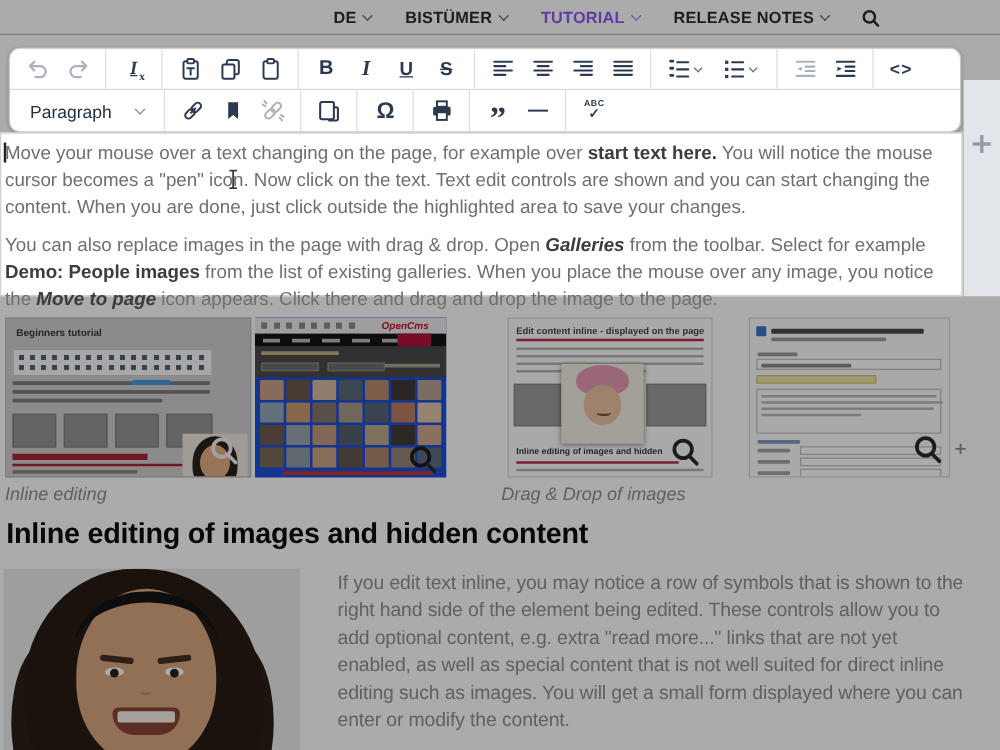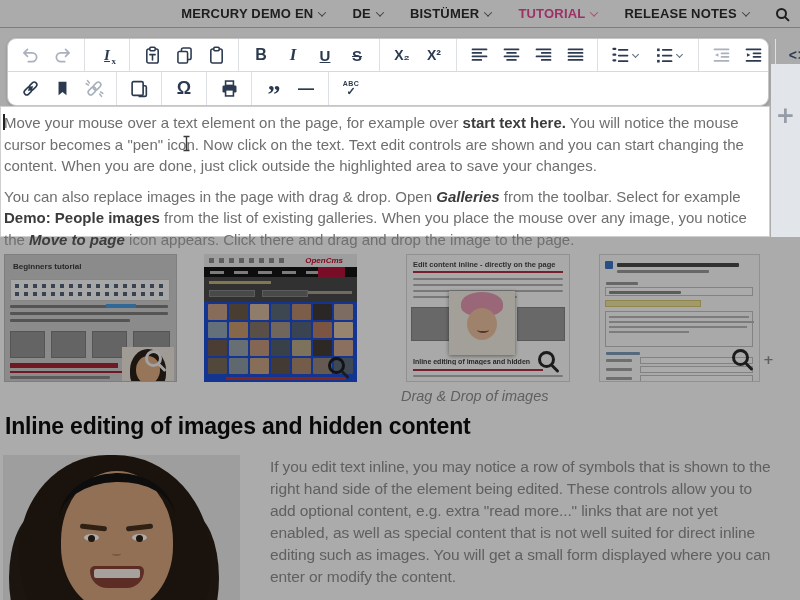--- a/index.html
+++ b/index.html
@@ -5,21 +5,21 @@
   * { box-sizing: border-box; margin:0; padding:0; }
   html,body { width:800px; height:600px; }
   body { font-family:"Liberation Sans", sans-serif; background:#fff; }
   .screen { position:relative; width:800px; height:600px; overflow:hidden; background:#fff; }
 
   
   .nav { position:absolute; top:0; left:0; right:0; height:28px; background:#fff;
          border-bottom:1px solid #b9b9b9; display:flex; align-items:center; justify-content:center;
          gap:27px; padding-left:168px; font-size:13px; font-weight:700; color:#2e2e2e; letter-spacing:.2px; }
   .nav-item { display:flex; align-items:center; gap:6px; cursor:pointer; white-space:nowrap; }
-  .nav-item.active { color:#ec4899; }
+  .nav-item.active { color:#8b5cf6; }
   .chev { width:6px; height:6px; border-right:1.6px solid currentColor; border-bottom:1.6px solid currentColor;
           transform:rotate(45deg) translate(-1px,-1px); display:inline-block; opacity:.75; }
   .mag { position:absolute; border-radius:50%; border:3px solid #2a2a2a; width:17px; height:17px; }
   .mag::after { content:""; position:absolute; width:10px; height:3px; background:#2a2a2a; border-radius:2px;
                 transform:rotate(45deg); right:-8px; bottom:-5px; }
   .mag.white { border-color:#f2f2f2; } .mag.white::after { background:#f2f2f2; }
   .mag.s { position:relative; width:11px; height:11px; border-width:2px; display:inline-block; }
   .mag.s::after { width:6px; height:2px; right:-5px; bottom:-3px; }
 
   
@@ -71,21 +71,21 @@
   .plusbtn { margin-top:40px; color:#949ca6; font-size:23px; font-weight:700; line-height:1; cursor:pointer;
              font-family:"DejaVu Sans",sans-serif; }
 
   
   .gallery { position:absolute; top:254px; left:0; width:800px; height:150px; }
   .gcol { position:absolute; top:0; }
   .thumb { position:relative; overflow:hidden; height:128px; cursor:pointer; }
   .gcap { display:block; margin-top:6px; font-size:14.5px; font-style:italic; color:#8f8f8f; }
   .ln { position:absolute; height:3px; background:#9a9a9a; border-radius:1px; }
 
-  .t1 { width:173px; background:#cfcfcf; border:1px solid #bdbdbd; }
+  .t1 { width:197px; background:#cfcfcf; border:1px solid #bdbdbd; }
   .t1 .mini-title { position:absolute; top:7px; left:8px; font-size:8px; font-weight:700; color:#3a3a3a; }
   .t1 .mini-tb { position:absolute; left:5px; top:24px; width:160px; height:22px; background:#fafafa; border:1px solid #c9c9c9; }
   .t1 .mini-tb .ic { position:absolute; left:4px; right:4px; height:4px;
         background:repeating-linear-gradient(90deg,#55637a 0 4px,transparent 4px 9px); }
   .t1 .txt { position:absolute; left:5px; top:50px; width:160px; }
   .t1 .hl { position:absolute; background:#4a9be0; height:4px; }
   .t1 .shot { position:absolute; top:76px; width:35px; height:27px; background:#969696; border:1px solid #7f7f7f; }
   .t1 .redh { position:absolute; left:5px; top:108px; width:108px; height:5px; background:#a92438; }
   .t1 .redu { position:absolute; left:5px; top:116px; width:150px; height:1.5px; background:#a92438; }
   .t1 .face1 { position:absolute; right:2px; bottom:-6px; width:52px; height:40px; background:#efe7df; }
@@ -152,24 +152,20 @@
   .bodytext { position:absolute; left:270px; top:456px; width:508px; font-size:15.5px; line-height:22px;
         color:#8f8f8f; letter-spacing:-.1px; }
   .bodytext p { margin:0 0 10px 0; }
 </style>
 </head>
 <body>
 
 <div class="screen">
 
   <div class="nav">
-    <div class="nav-item">
-      <span>MERCURY DEMO EN</span>
-        <i class="chev"></i>
-    </div>
     <div class="nav-item">
       <span>DE</span>
         <i class="chev"></i>
     </div>
     <div class="nav-item">
       <span>BISTÜMER</span>
         <i class="chev"></i>
     </div>
     <div class="nav-item active">
       <span>TUTORIAL</span>
@@ -203,20 +199,21 @@
           <div class="shot" style="left:128px;width:37px;"></div>
         <div class="redh"></div>
           <div class="redu"></div>
         <i class="ln" style="left:5px;top:121px;width:100px;height:2.5px;background:#8a8a8a;"></i>
         <div class="face1">
             <i class="hair"></i>
             <i class="skin"></i>
           </div>
         <span class="mag white" style="right:14px;bottom:14px;"></span>
       </div>
+      <figcaption class="gcap">Inline editing</figcaption>
     </figure>
 
     <figure class="gcol" style="left:204px;">
       <div class="thumb t2">
         <div class="top">
             <i class="dots"></i>
             <span class="logo">OpenCms</span>
           </div>
         <div class="tabs"></div>
           <div class="rtab"></div>
@@ -256,21 +253,21 @@
             <div style="background: rgb(151, 134, 122);"></div>
             <div style="background: rgb(94, 109, 124);"></div>
           </div>
         <div class="redline"></div>
         <span class="mag" style="right:12px;bottom:8px;border-color:#1d1d1d;"></span>
       </div>
     </figure>
 
     <figure class="gcol" style="left:406px;">
       <div class="thumb t3">
-        <span class="h1">Edit content inline - directly on the page</span>
+        <span class="h1">Edit content inline - displayed on the page</span>
         <div class="ru"></div>
         <i class="ln" style="left:6px;top:23px;width:150px;height:2px;background:#b3b3b3;"></i>
         <i class="ln" style="left:6px;top:29px;width:150px;height:2px;background:#b3b3b3;"></i>
         <i class="ln" style="left:6px;top:35px;width:150px;height:2px;background:#b3b3b3;"></i>
         <i class="ln" style="left:6px;top:41px;width:104px;height:2px;background:#b3b3b3;"></i>
         <div class="shot" style="left:4px;"></div>
           <div class="shot" style="left:57px;"></div>
           <div class="shot" style="left:110px;"></div>
         <div class="photo">
           <i class="hat"></i>
@@ -389,28 +386,20 @@
           </button>
         <button class="tbtn">
             <span class="gU">U</span>
           </button>
         <button class="tbtn">
             <span class="gS">S</span>
           </button>
       </div>
       <div class="grp">
         <button class="tbtn">
-            <span class="gX">X₂</span>
-          </button>
-        <button class="tbtn">
-            <span class="gX">X²</span>
-          </button>
-      </div>
-      <div class="grp">
-        <button class="tbtn">
           <svg width="21" height="21" viewBox="0 0 24 24" stroke="currentColor" stroke-width="2" stroke-linecap="round">
               <path d="M4 5h16M4 9h10M4 13h16M4 17h10"></path>
             </svg>
         </button>
         <button class="tbtn">
           <svg width="21" height="21" viewBox="0 0 24 24" stroke="currentColor" stroke-width="2" stroke-linecap="round">
               <path d="M4 5h16M7 9h10M4 13h16M7 17h10"></path>
             </svg>
         </button>
         <button class="tbtn">
@@ -457,20 +446,26 @@
         </button>
       </div>
       <div class="grp nob">
         <button class="tbtn">
             <span class="gcode">&lt;&gt;</span>
           </button>
       </div>
     </div>
 
     <div class="tb-row r2">
+      <div class="grp">
+        <div class="para-select">
+          <span>Paragraph</span>
+          <i class="chev" style="color:#55606e;"></i>
+        </div>
+      </div>
       <div class="grp">
         <button class="tbtn">
           <svg width="21" height="21" viewBox="0 0 24 24" fill="none" stroke="currentColor" stroke-width="1.8">
               <g transform="rotate(-45 12 12)">
                 <rect x="3" y="9" width="10" height="6" rx="3"></rect>
                 <rect x="11" y="9" width="10" height="6" rx="3"></rect>
                 <path d="M8.5 12h7"></path>
               </g>
             </svg>
         </button>
@@ -525,21 +520,21 @@
               <span class="t">ABC</span>
               <span class="c">✓</span>
             </span>
         </button>
       </div>
     </div>
   </div>
 
   <div class="edit-area">
     <span class="caret"></span>
-    <p><span>Move your mouse over a text element on the page, for example over </span><span class="b">start text here.</span><span> You will notice the mouse cursor becomes a "pen" icon. Now click on the text. Text edit controls are shown and you can start changing the content. When you are done, just click outside the highlighted area to save your changes.</span></p>
+    <p><span>Move your mouse over a text changing on the page, for example over </span><span class="b">start text here.</span><span> You will notice the mouse cursor becomes a "pen" icon. Now click on the text. Text edit controls are shown and you can start changing the content. When you are done, just click outside the highlighted area to save your changes.</span></p>
     <p><span>You can also replace images in the page with drag &amp; drop. Open </span><span class="b i">Galleries</span><span> from the toolbar. Select for example </span><span class="b">Demo: People images</span><span> from the list of existing galleries. When you place the mouse over any image, you notice the </span><span class="b i">Move to page</span><span> icon appears. Click there and drag and drop the image to the page.</span></p>
     <span class="ibeam">
       <svg width="11" height="17" viewBox="0 0 11 17" fill="none" stroke="#3a3a3a" stroke-width="1.4">
           <path d="M2.5 1.5h6M5.5 1.5v14M2.5 15.5h6"></path>
         </svg>
     </span>
   </div>
 
   <div class="edit-strip">
     <span class="plusbtn">+</span>

